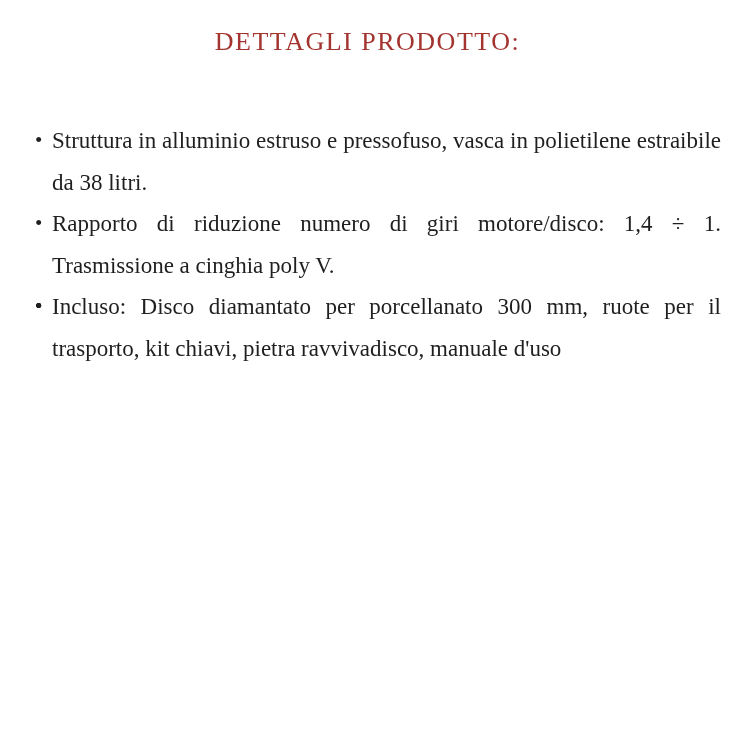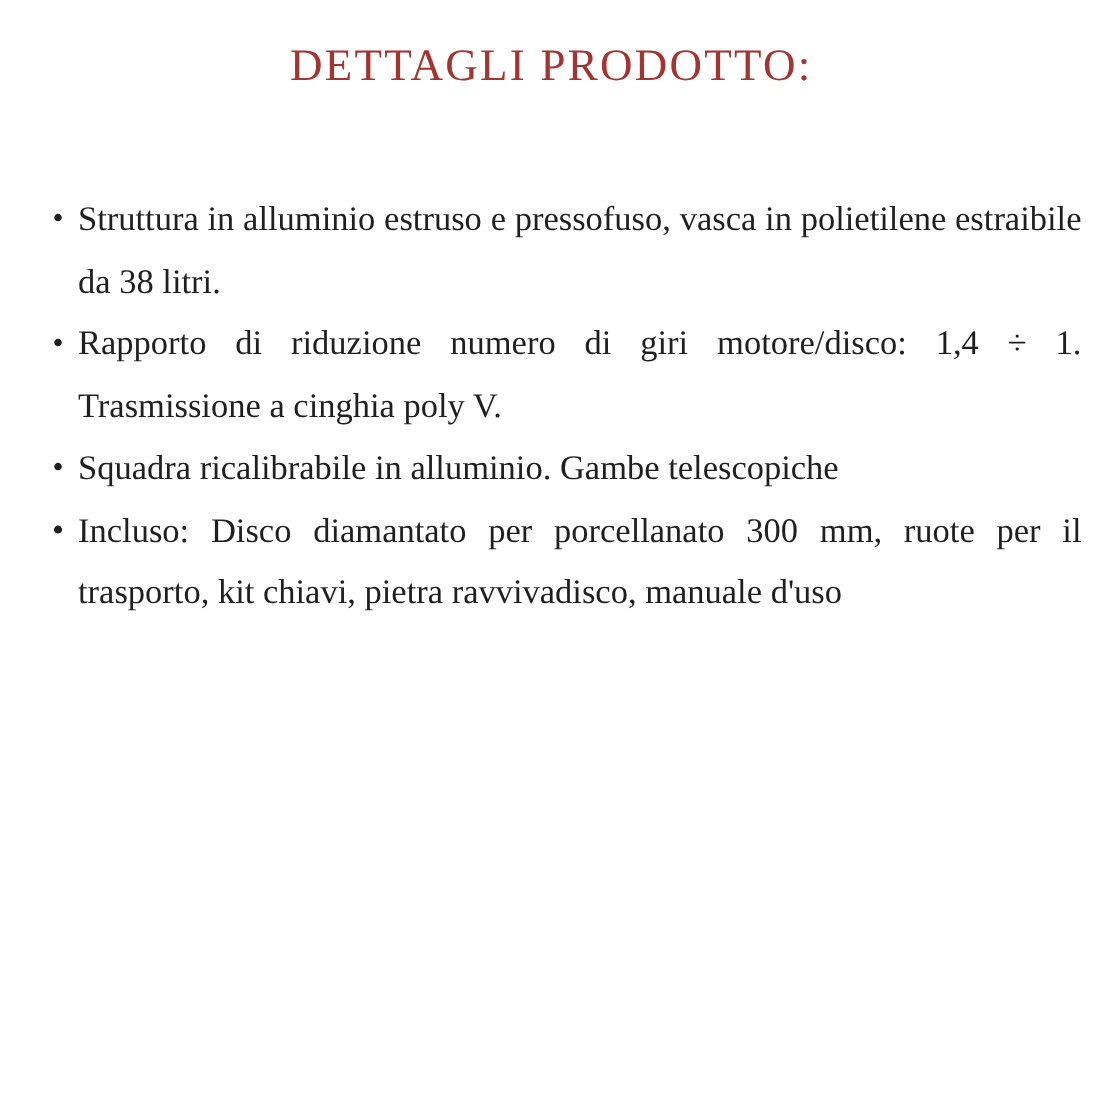--- a/index.html
+++ b/index.html
@@ -16,21 +16,21 @@
   .page {
     width: 735px;
     height: 735px;
     box-sizing: border-box;
     padding-top: 26px;
     background: #ffffff;
   }
   .page-title {
     margin: 0;
     text-align: center;
-    font-size: 30px;
+    font-size: 26px;
     font-weight: 400;
     letter-spacing: 1.5px;
     color: #A3342F;
     line-height: 1.2;
   }
   .details-list {
     margin: 0;
     margin-top: 63px;
     padding: 0 14px 0 52px;
     list-style: none;
@@ -63,21 +63,20 @@
     <li>
       <span class="bullet-dot">•</span>
       <span>Struttura in alluminio estruso e pressofuso, vasca in polietilene estraibile da 38 litri.</span>
     </li>
     <li>
       <span class="bullet-dot">•</span>
       <span>Rapporto di riduzione numero di giri motore/disco: 1,4 ÷ 1. Trasmissione a cinghia poly V.</span>
     </li>
     <li>
       <span class="bullet-dot">•</span>
-      <span>Squadra ricalibrabile in alluminio. Gambe telescopiche</span>
     </li>
     <li>
       <span class="bullet-dot">•</span>
     </li>
     <li>
       <span class="bullet-dot">•</span>
     </li>
     <li>
       <span class="bullet-dot">•</span>
       <span>Incluso: Disco diamantato per porcellanato 300 mm, ruote per il trasporto, kit chiavi, pietra ravvivadisco, manuale d'uso</span>

